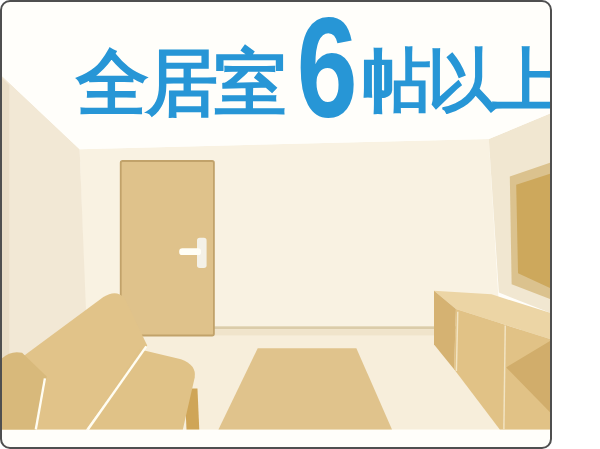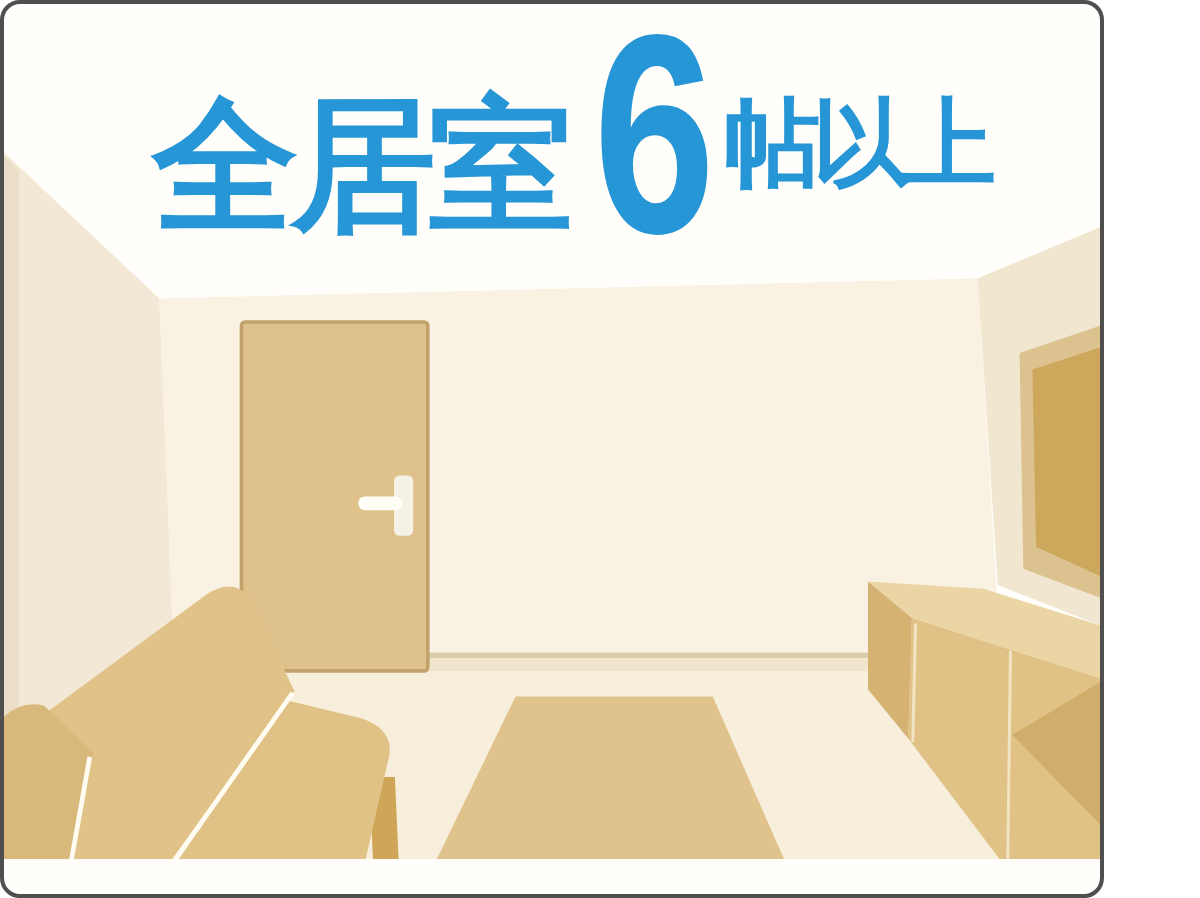--- a/index.html
+++ b/index.html
@@ -19,21 +19,21 @@
     pointer-events:none;
     color:#2796d6;
     font-weight:bold;
   }
   .headline .run{position:absolute;white-space:nowrap;line-height:1;}
   .run-prefix{left:74px;top:50px;font-size:73px;letter-spacing:-4px;}
   .run-number{
     left:292px;top:2px;font-size:148px;
     transform:scaleX(0.74);transform-origin:left top;
   }
-  .run-suffix{left:360px;top:50px;font-size:48px;letter-spacing:-4px;}
+  .run-suffix{left:360px;top:50px;font-size:69px;letter-spacing:-4px;}
 </style>
 </head>
 <body>
 
 <div class="stage">
 
   <svg class="scene-svg" viewBox="0 0 600 449" aria-hidden="true">
 
     <rect x="0" y="340" width="600" height="109" fill="#f7eedb"></rect>
 

